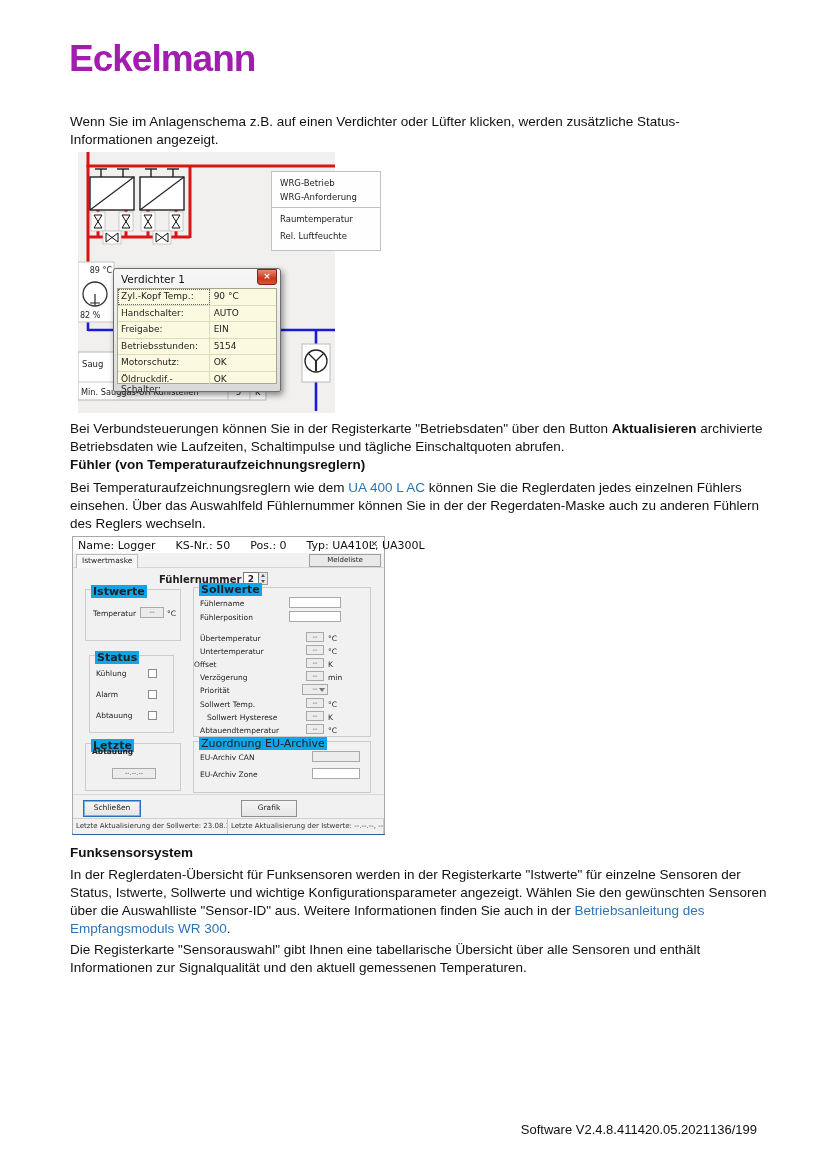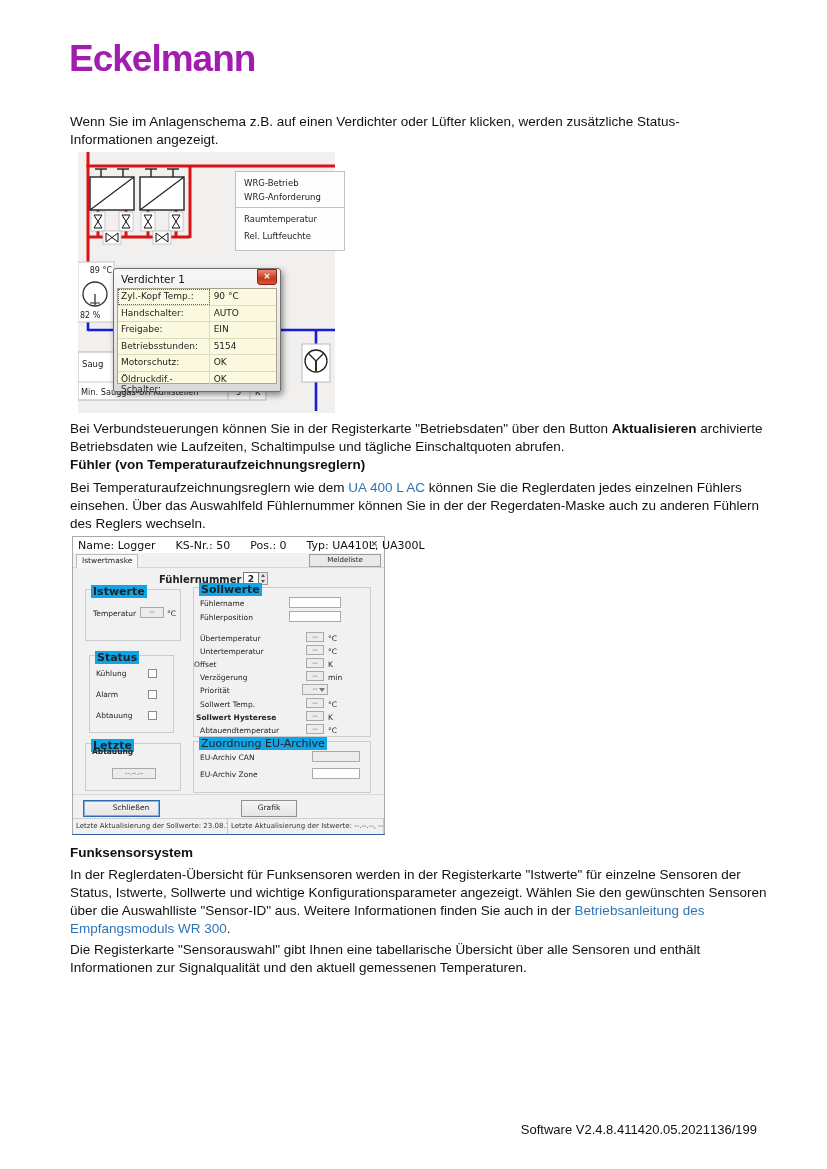--- a/index.html
+++ b/index.html
@@ -12,21 +12,21 @@
   .para{font-size:13.5px;line-height:18px;color:#111;}
   .bold{font-weight:bold;}
   .doclink{color:#2e74b5;text-decoration:none;cursor:pointer;}
   .heading{font-size:13.5px;font-weight:bold;color:#111;}
   .pagefooter{display:flex;justify-content:flex-end;font-size:13px;color:#111;width:687px;}
 
   
   .shot1{width:257px;height:261px;background:#f1f0ee;}
   .labelbox{position:absolute;background:#fefefe;border:1px solid #c2c2c2;
             font-family:"DejaVu Sans",sans-serif;font-size:8.5px;color:#222;
-            padding:4px 0 4px 8px;line-height:14px;}
+            padding:4px 0 4px 8px;line-height:14px;margin-left:36px;}
   
   .popup{position:absolute;left:35px;top:116px;width:166px;height:122px;
          border:1px solid #6f6f6f;border-radius:3px 3px 2px 2px;
          background:linear-gradient(#f7f7f7,#d9d9d9);
          box-shadow:2px 3px 6px rgba(0,0,0,.45);
          font-family:"DejaVu Sans",sans-serif;}
   .popup-title{height:19px;display:flex;align-items:center;justify-content:space-between;
                padding:0 3px 0 7px;font-size:10.5px;color:#111;}
   .popup-close{width:18px;height:14px;margin-top:-3px;border:1px solid #8a2012;border-radius:0 0 3px 3px;
                background:linear-gradient(#ec8673,#c23a1e 60%,#d9542f);color:#fff;
@@ -312,21 +312,21 @@
       <span class="dfield dis" style="left:112px;top:83px;width:18px;height:10px;">--</span>
       <span class="dunit" style="left:134px;top:85px;">min</span>
 
       <span class="drow" style="left:6px;top:98px;">Priorität</span>
       <span class="dfield dis" style="left:108px;top:96px;width:26px;height:11px;"><span>--</span><span class="ddarrow"></span></span>
 
       <span class="drow" style="left:6px;top:112px;">Sollwert Temp.</span>
       <span class="dfield dis" style="left:112px;top:110px;width:18px;height:10px;">--</span>
       <span class="dunit" style="left:134px;top:112px;">°C</span>
 
-      <span class="drow" style="left:2px;top:125px;font-weight:bold;">Sollwert Hysterese</span>
+      <span class="drow" style="left:13px;top:125px;">Sollwert Hysterese</span>
       <span class="dfield dis" style="left:112px;top:123px;width:18px;height:10px;">--</span>
       <span class="dunit" style="left:134px;top:125px;">K</span>
 
       <span class="drow" style="left:6px;top:138px;">Abtauendtemperatur</span>
       <span class="dfield dis" style="left:112px;top:136px;width:18px;height:10px;">--</span>
       <span class="dunit" style="left:134px;top:138px;">°C</span>
     </div>
 
     <div class="group" style="left:12px;top:206px;width:94px;height:46px;">
       <span class="legend">Letzte</span>
@@ -337,21 +337,21 @@
     <div class="group" style="left:120px;top:204px;width:176px;height:50px;">
       <span class="legend" style="font-weight:normal;">Zuordnung EU-Archive</span>
       <span class="drow" style="left:6px;top:11px;">EU-Archiv CAN</span>
       <span class="dfield dis" style="left:118px;top:9px;width:48px;height:11px;"></span>
       <span class="drow" style="left:6px;top:28px;">EU-Archiv Zone</span>
       <span class="dfield" style="left:118px;top:26px;width:48px;height:11px;"></span>
     </div>
 
     <div class="dsep"></div>
 
-    <div class="dbtn def" style="left:10px;top:263px;width:56px;padding-left:19px;">Schließen</div>
+    <div class="dbtn def" style="left:10px;top:263px;width:56px;">Schließen</div>
     <div class="dbtn" style="left:168px;top:263px;width:54px;">Grafik</div>
 
     <div class="dstatus">
       <div class="cell" style="width:155px;">Letzte Aktualisierung der Sollwerte: 23.08.15, 13:32</div>
       <div class="cell" style="flex:1;">Letzte Aktualisierung der Istwerte: --.--.--, --:--</div>
     </div>
   </div>
 
   <div class="abs heading" style="left:70px;top:845px;">Funksensorsystem</div>
 

